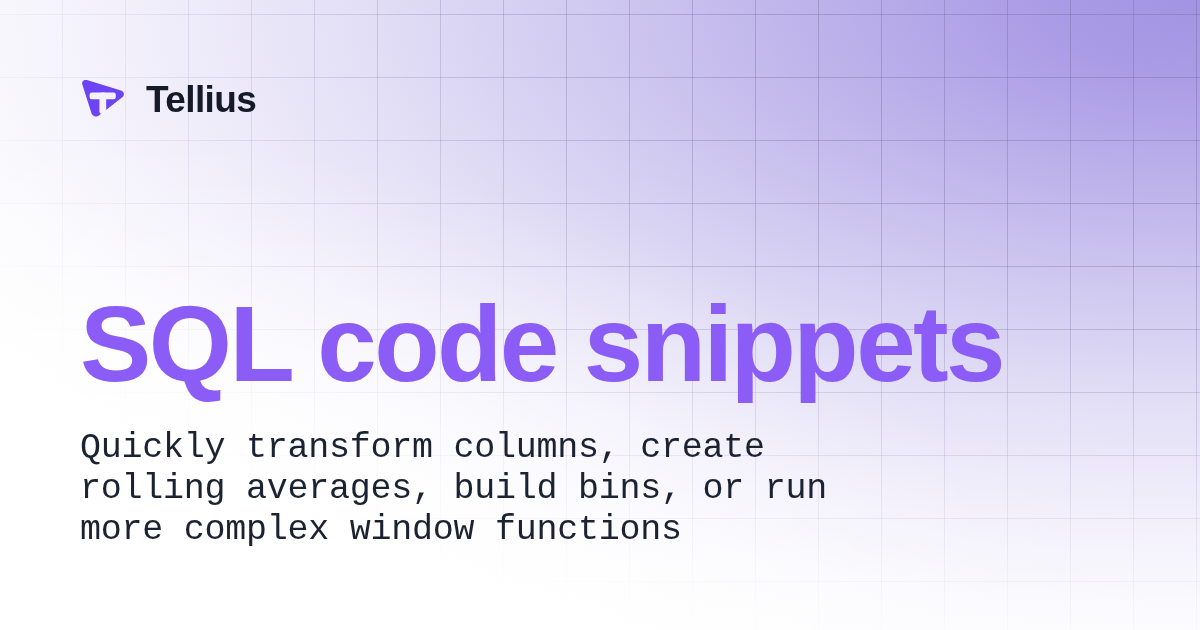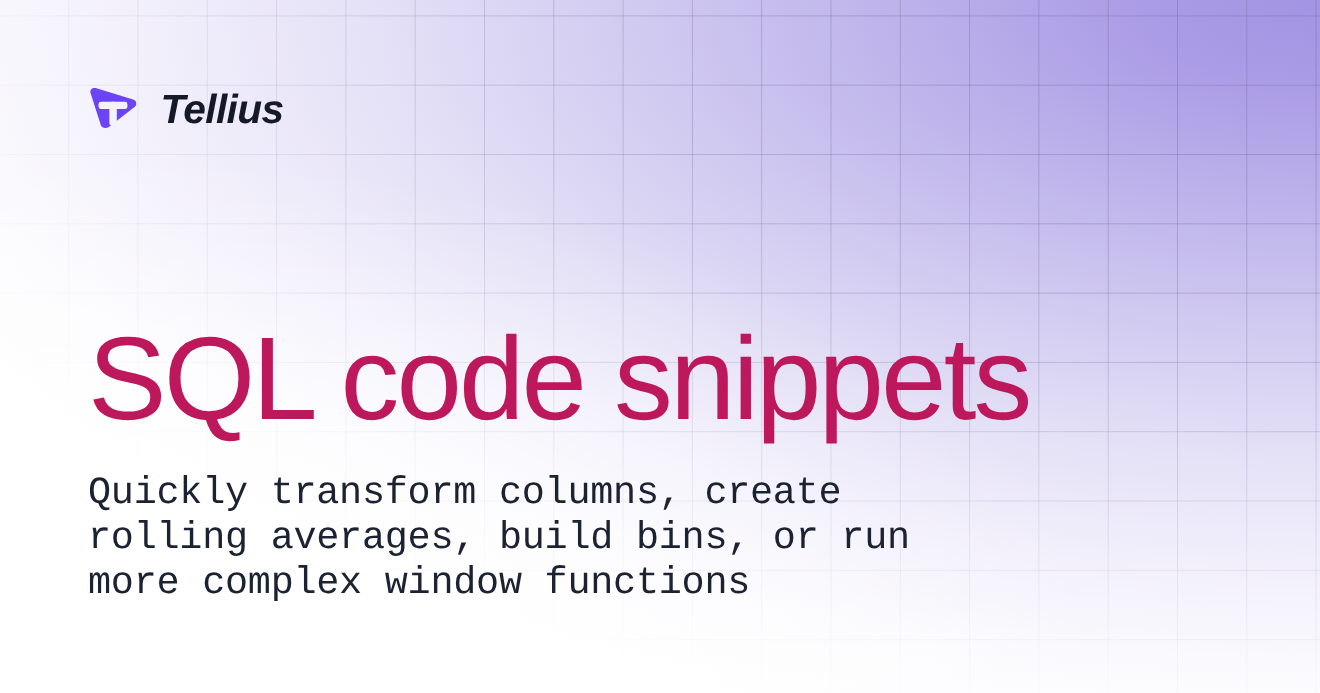--- a/index.html
+++ b/index.html
@@ -117,35 +117,34 @@
     flex: 0 0 auto;
   }
   .brand-name {
     font-family: "Liberation Sans", sans-serif;
     font-size: 37px;
     font-weight: bold;
     letter-spacing: -0.6px;
     color: #151a28;
     line-height: 1;
     white-space: nowrap;
-    font-style: italic;
   }
 
   
   .headline {
     position: absolute;
     left: 80px;
     top: 288px;
     margin: 0;
     font-family: "Liberation Sans", sans-serif;
     font-size: 107px;
-    font-weight: normal;
+    font-weight: bold;
     letter-spacing: -2.6px;
     line-height: 1.05;
-    color: #be185d;
+    color: #8b5cf6;
     white-space: nowrap;
   }
 
   
   .subheadline {
     position: absolute;
     left: 80px;
     top: 428px;
     margin: 0;
     width: 760px;

